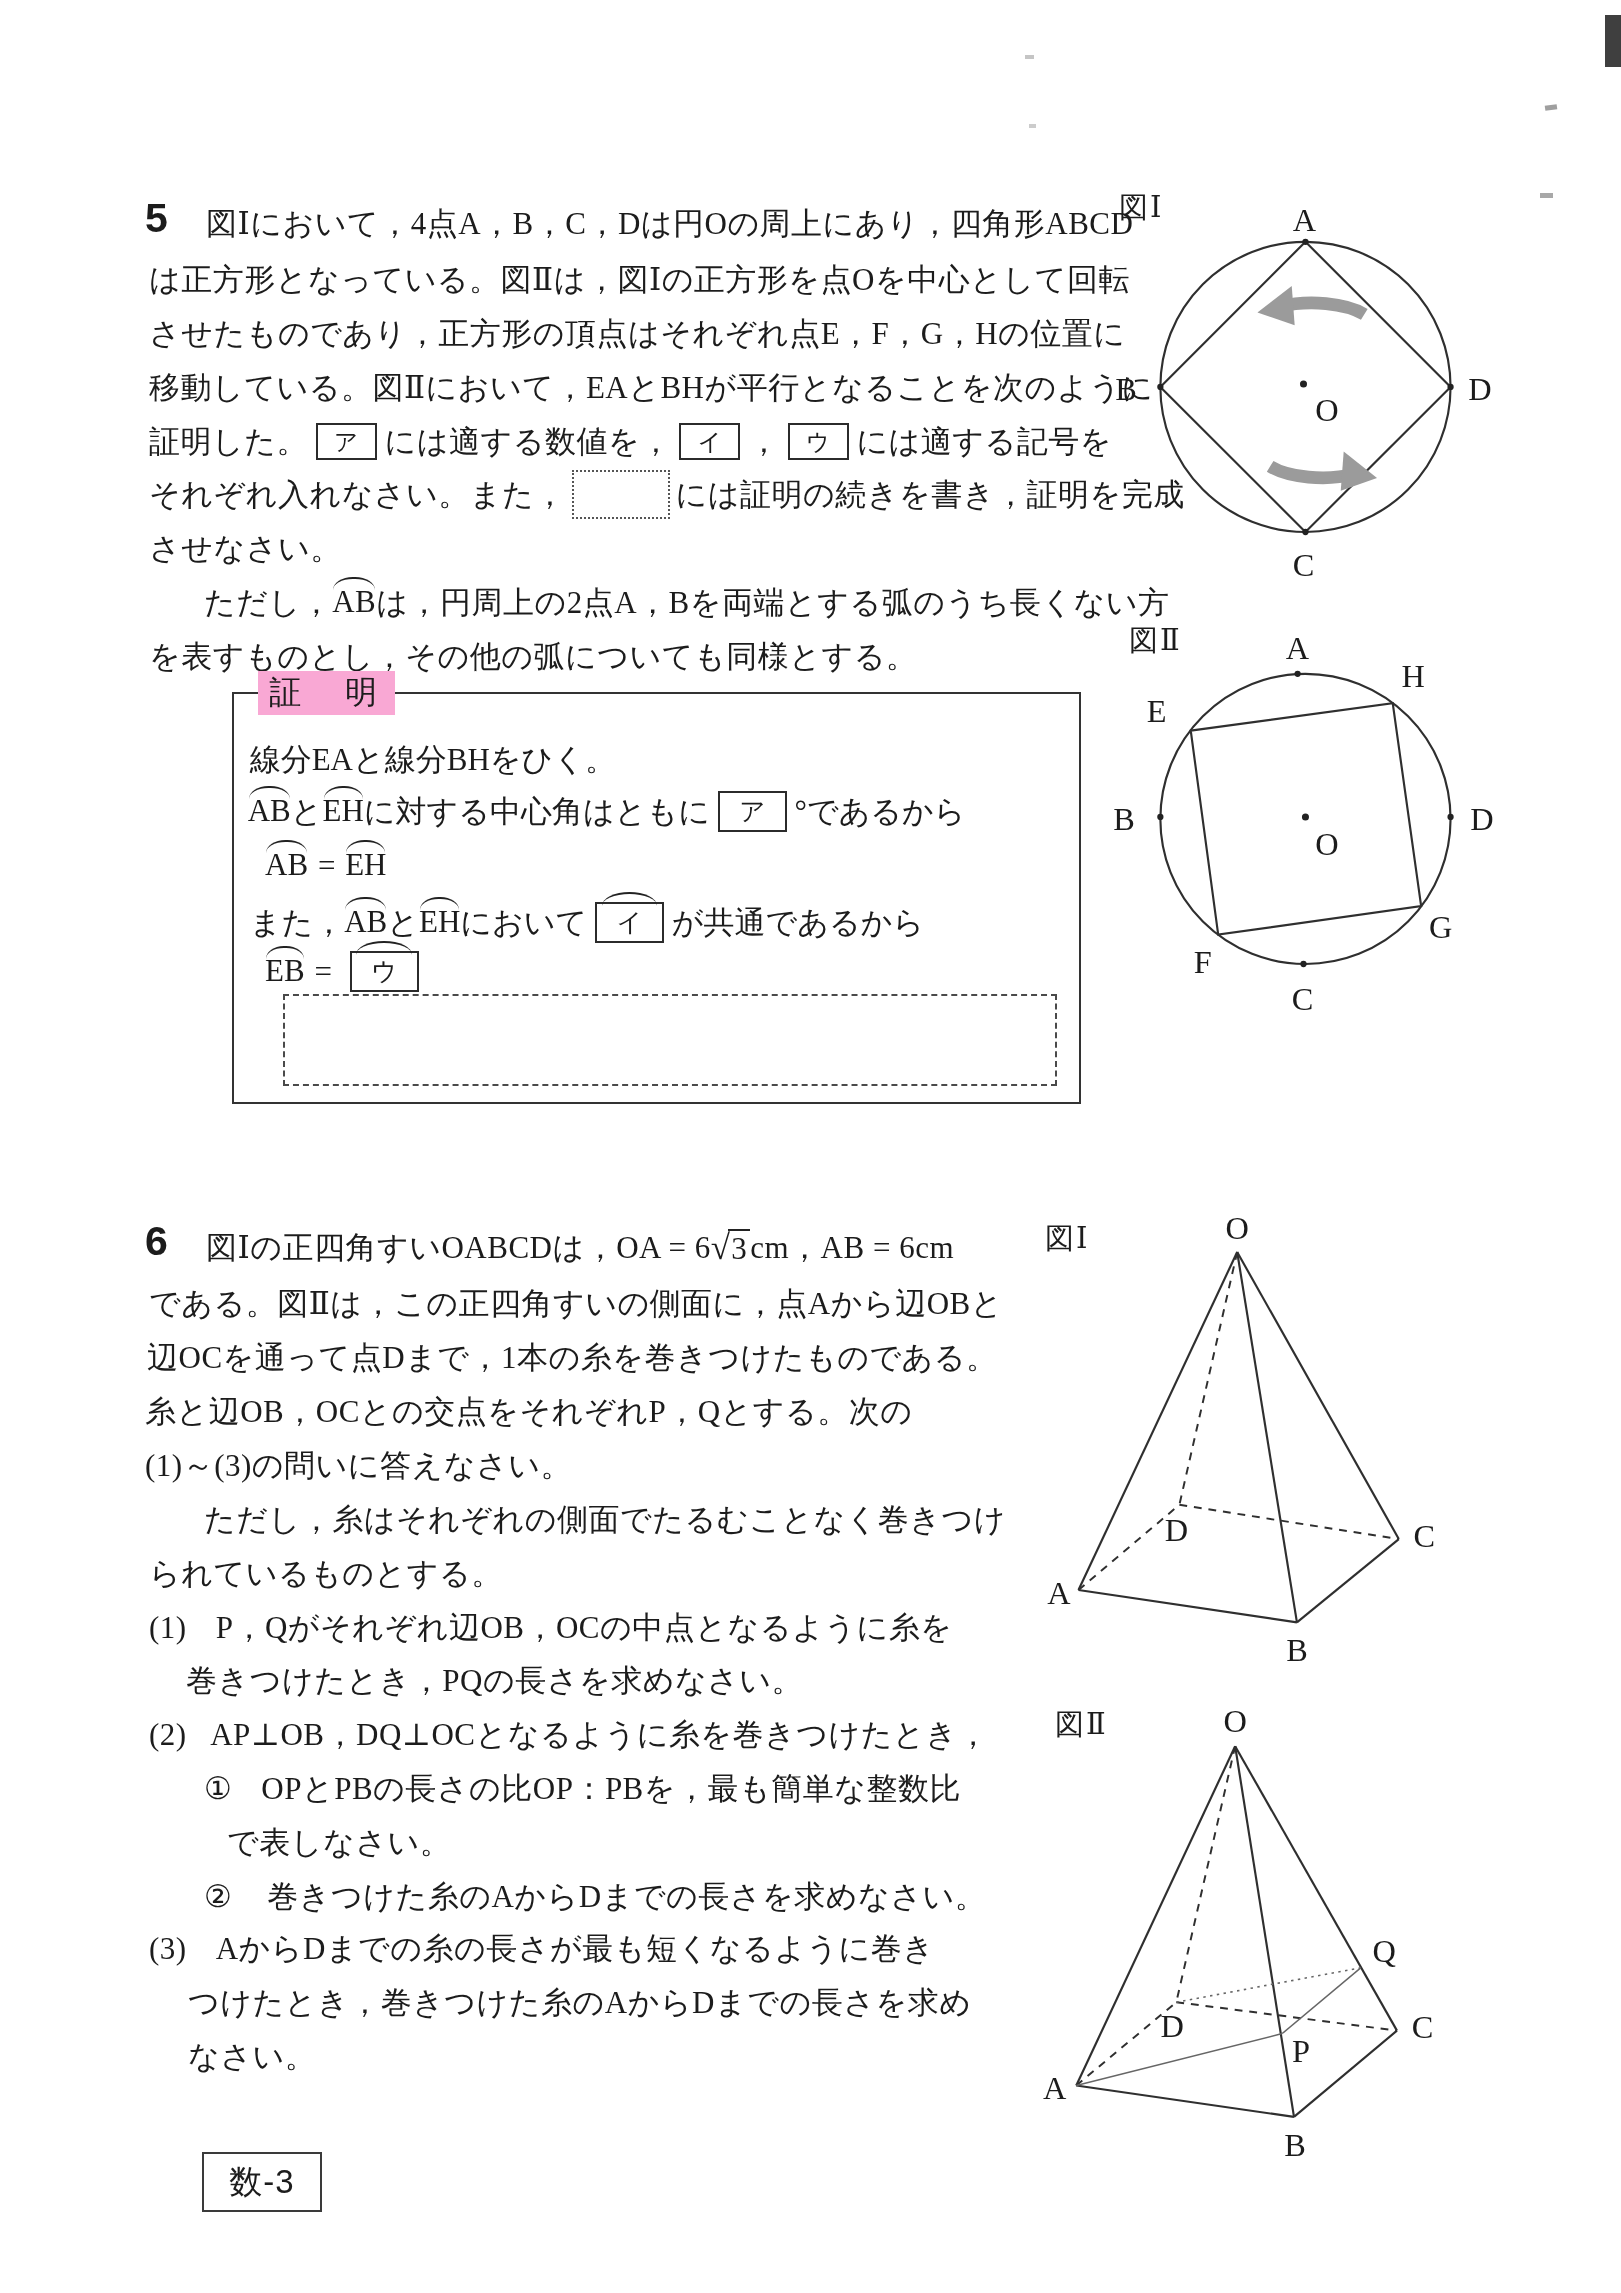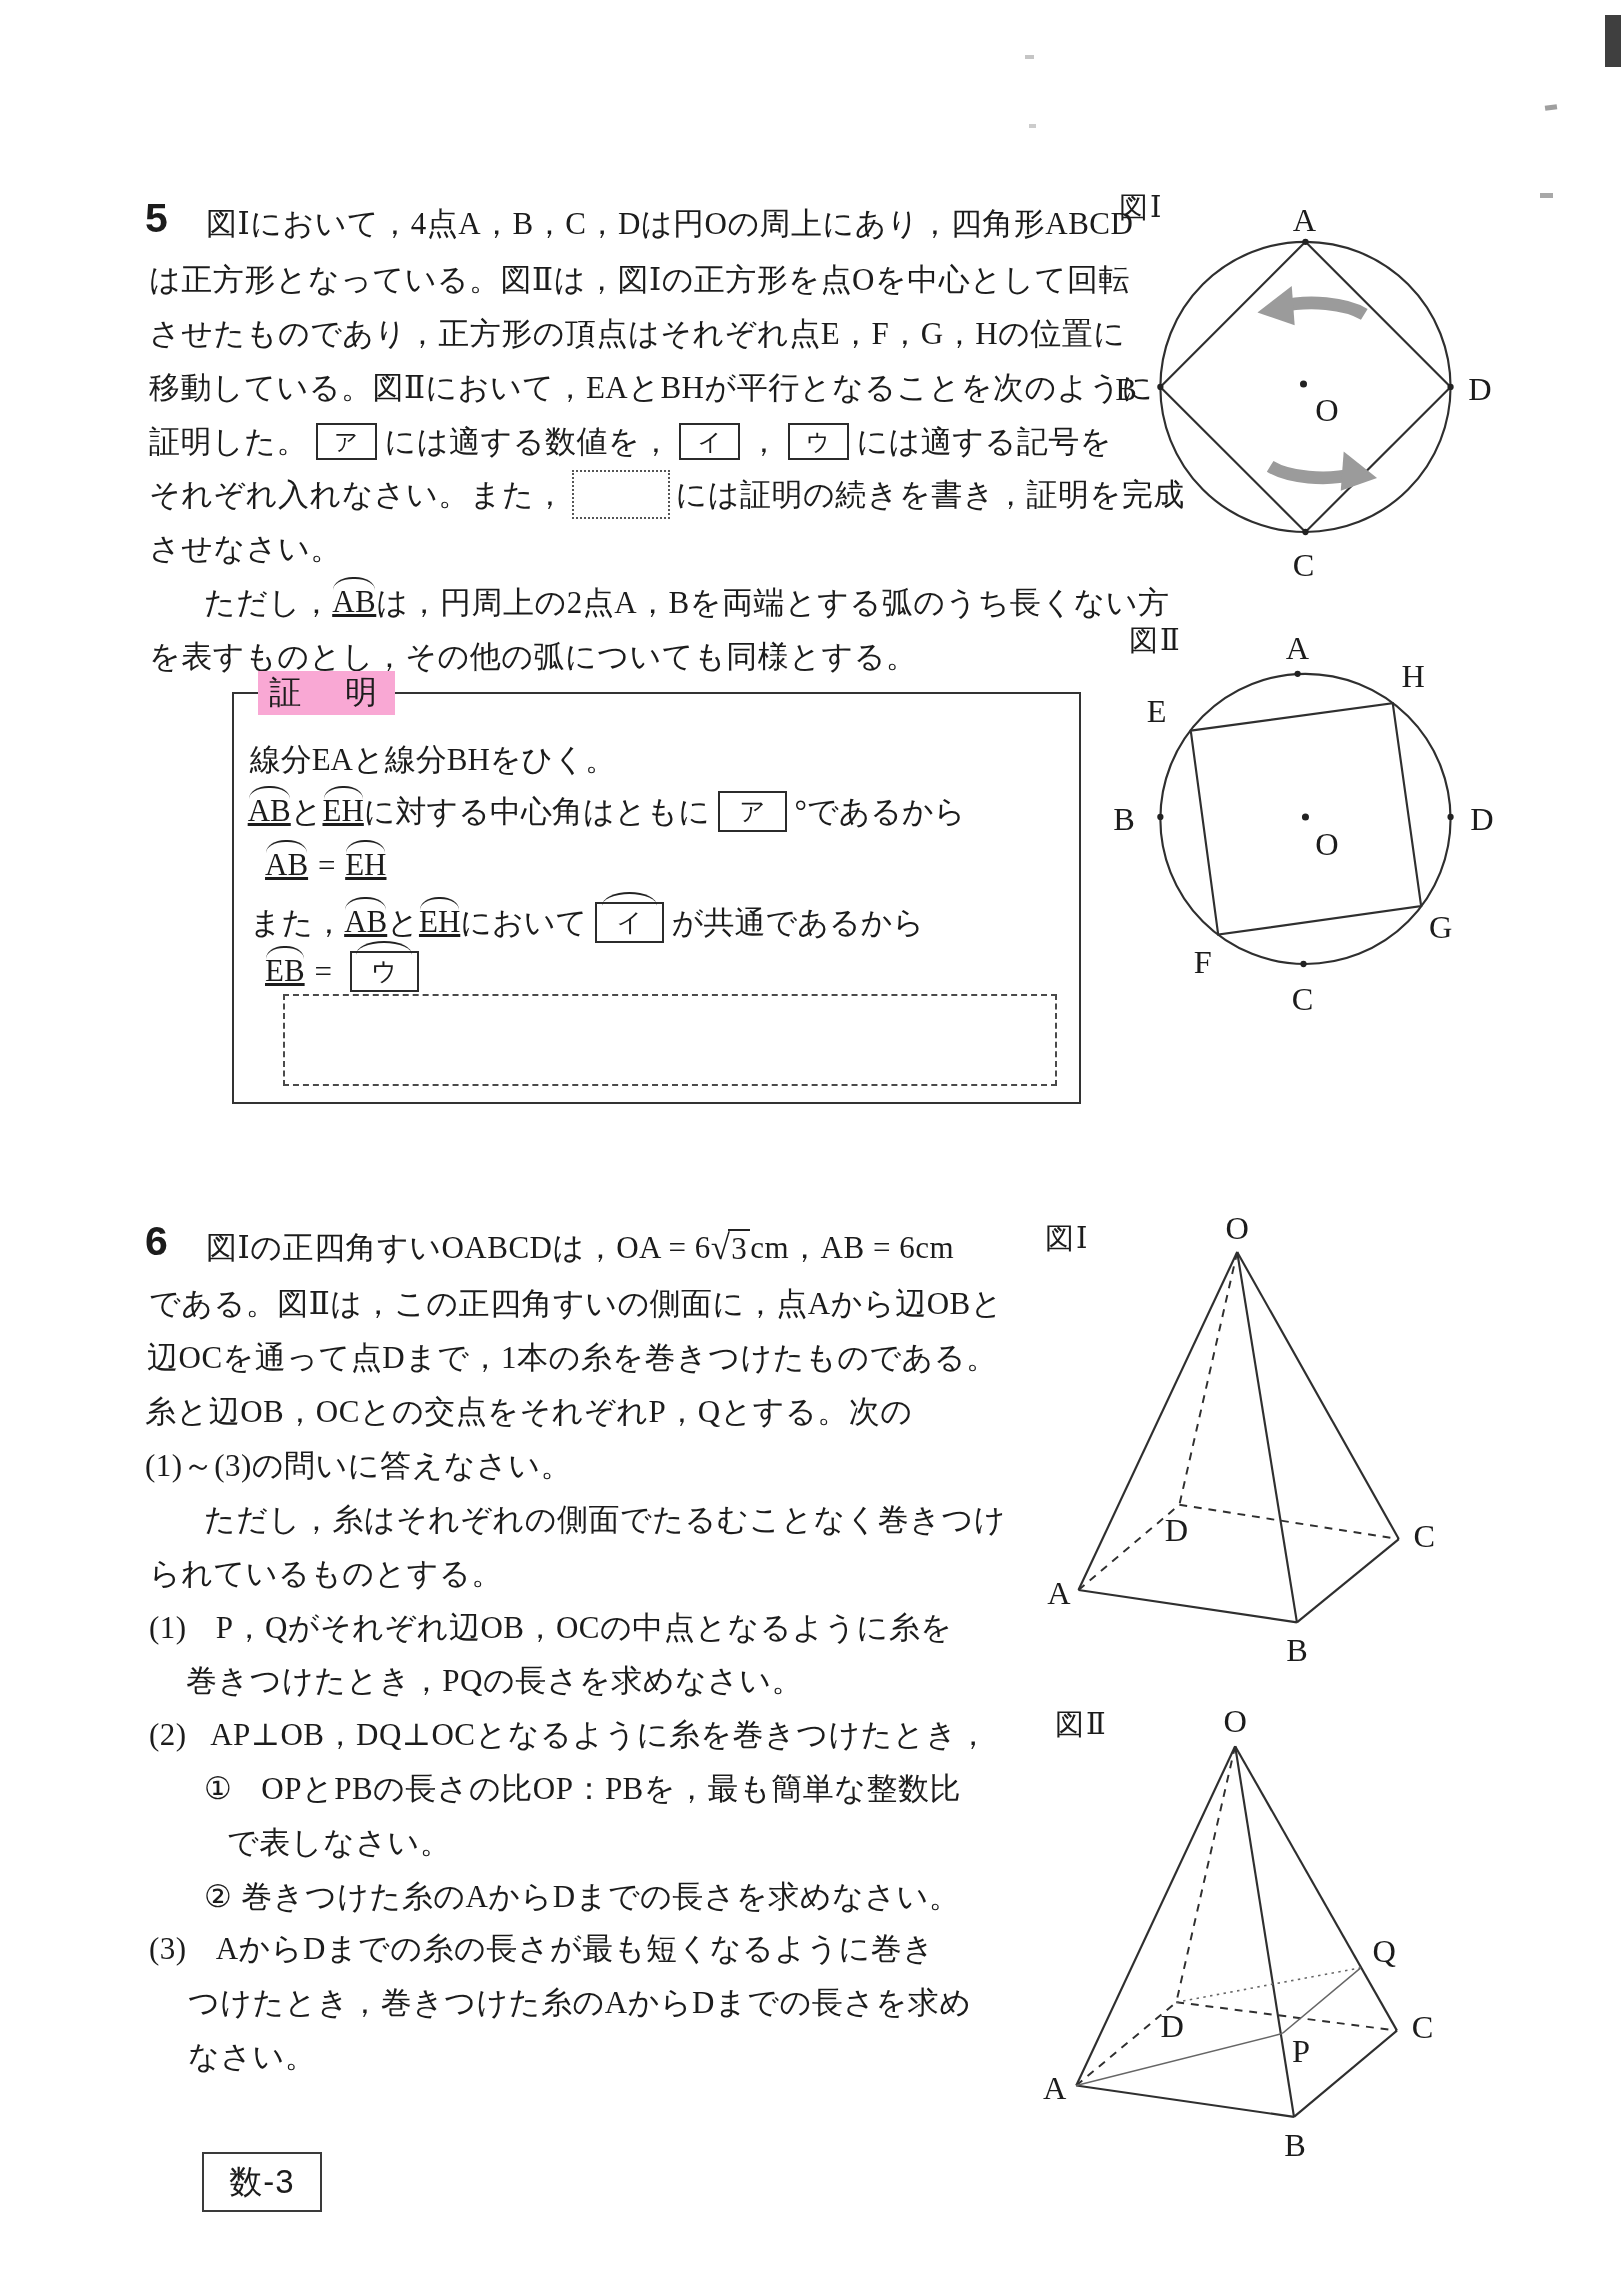--- a/index.html
+++ b/index.html
@@ -6,21 +6,21 @@
   .page{position:relative;width:1621px;height:2294px;background:#ffffff;
         font-family:"Liberation Serif","DejaVu Serif",serif;color:#1c1c1c;overflow:hidden;}
   .line{position:absolute;display:flex;align-items:center;height:45px;
         font-size:31px;white-space:pre;letter-spacing:0.5px;}
   .pnum{position:absolute;font-family:"Liberation Sans","DejaVu Sans",sans-serif;
         font-weight:700;font-size:41px;line-height:1;}
   .bbox{box-sizing:border-box;display:inline-flex;align-items:center;justify-content:center;
         min-width:69px;height:41px;border:2px solid #2b2b2b;font-size:25.5px;margin:0 7.8px;position:relative;}
   .bbox-s{min-width:61px;height:37px;font-size:23.5px;}
   .dbox{box-sizing:border-box;width:98px;height:49px;border:2px dotted #555;margin:0 5.9px;}
-  .arc{position:relative;display:inline-block;line-height:1.1;text-decoration:underline;}
+  .arc{position:relative;display:inline-block;line-height:1.1;}
   .arc::before{content:"";position:absolute;left:1px;right:1px;top:-8.8px;height:11.8px;
         border-top:2.5px solid #222;border-radius:50% 50% 0 0/100% 100% 0 0;}
   .arc-over::before{content:"";position:absolute;left:4.9px;right:4.9px;top:-11.8px;height:11.8px;
         border-top:2.5px solid #222;border-radius:50% 50% 0 0/100% 100% 0 0;}
   .eq{margin:0 9.8px;}
   .rad{display:inline-flex;align-items:baseline;}
   .rad-sign{font-size:35px;line-height:1;}
   .radicand{border-top:2.5px solid #222;line-height:1.15;margin-left:-2px;padding:0 2.9px;}
   .proofbox{position:absolute;left:232px;top:692px;width:849px;height:412px;
         border:2.5px solid #333;box-sizing:border-box;}
@@ -202,21 +202,21 @@
     <span>(2)</span>
     <span style="margin-left:23.5px;">AP⊥OB，DQ⊥OCとなるように糸を巻きつけたとき，</span>
   </div>
   <div class="line" style="left:204px;top:1766px;">
     <span>①</span>
     <span style="margin-left:29px;">OPとPBの長さの比OP：PBを，最も簡単な整数比</span>
   </div>
   <div class="line" style="left:227px;top:1820px;"><span>で表しなさい。</span></div>
   <div class="line" style="left:204px;top:1874px;">
     <span>②</span>
-    <span style="margin-left:9px;">巻きつけた糸のAからDまでの長さを求めなさい。</span>
+    <span style="margin-left:35px;">巻きつけた糸のAからDまでの長さを求めなさい。</span>
   </div>
 
   <div class="line" style="left:149px;top:1926px;">
     <span>(3)</span>
     <span style="margin-left:29px;">AからDまでの糸の長さが最も短くなるように巻き</span>
   </div>
   <div class="line" style="left:188px;top:1980px;"><span>つけたとき，巻きつけた糸のAからDまでの長さを求め</span></div>
   <div class="line" style="left:188px;top:2034px;"><span>なさい。</span></div>
 
   <svg class="figsvg" style="left:1039px;top:1206px;" width="510" height="480" viewBox="0 0 520 490">

